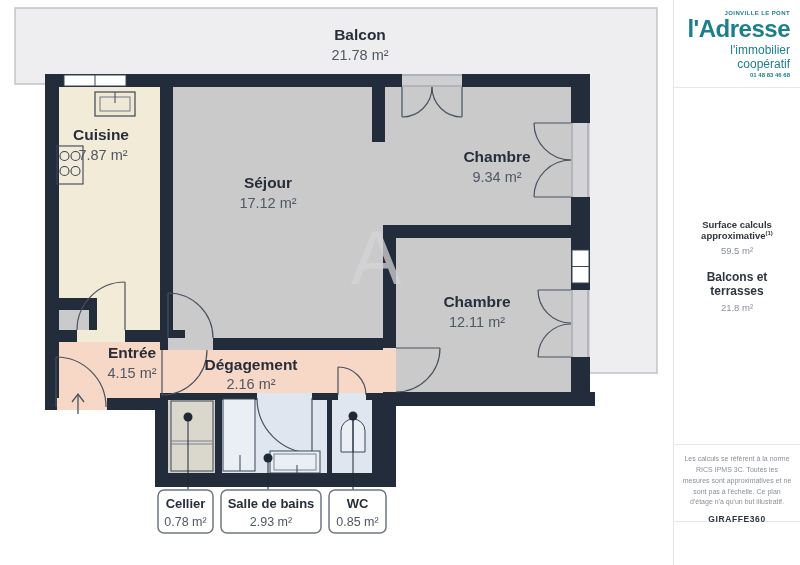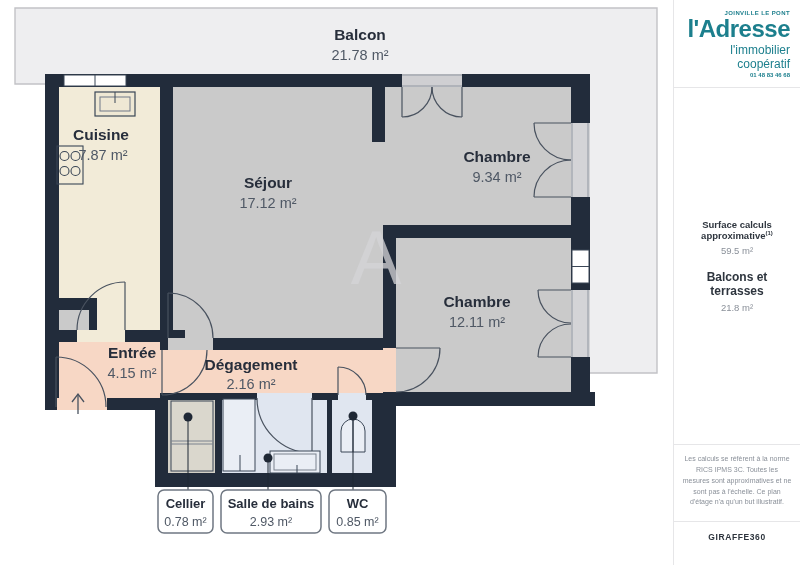--- a/index.html
+++ b/index.html
@@ -18,21 +18,21 @@
   .tagline{font-size:12px;color:#1C7F8D}
   .phone{font-size:6px;font-weight:700;color:#1C7F8D;margin-top:1px}
   .surface-block{height:357px;border-bottom:1px solid #E6E6E8;display:flex;flex-direction:column;justify-content:center;align-items:center;text-align:center;box-sizing:border-box;padding:0 6px}
   .s-title{font-size:9.5px;font-weight:700;color:#2E353E}
   .s-title sup{font-size:6px}
   .b2{margin-top:14px;font-size:12px}
   .s-val{font-size:9.5px;color:#8A9099;margin-top:4px}
   .footnote{height:31px;border-bottom:1px solid #E6E6E8;display:flex;align-items:center;justify-content:center;font-size:7.5px;color:#4A5058}
   .legal{height:77px;border-bottom:1px solid #E6E6E8;box-sizing:border-box;padding:9px 8px 0;text-align:center}
   .legal p{margin:0;font-size:7px;line-height:1.55;color:#8A9099}
-  .giraffe{margin-top:24px;font-size:8.5px;color:#2E353E;letter-spacing:.6px}
+  .giraffe{margin-top:6px;font-size:8.5px;color:#2E353E;letter-spacing:.6px}
   .g1,.g2{font-weight:700}
 </style>
 </head>
 <body>
 
 <div class="stage">
 <svg width="660" height="565" viewBox="0 0 660 565">
 
   <g>
     <path d="M15,8 H657 V373 H585 V84 H15 Z" fill="#EEEEF0" stroke="#C2C2C6" stroke-width="1.4"></path>

